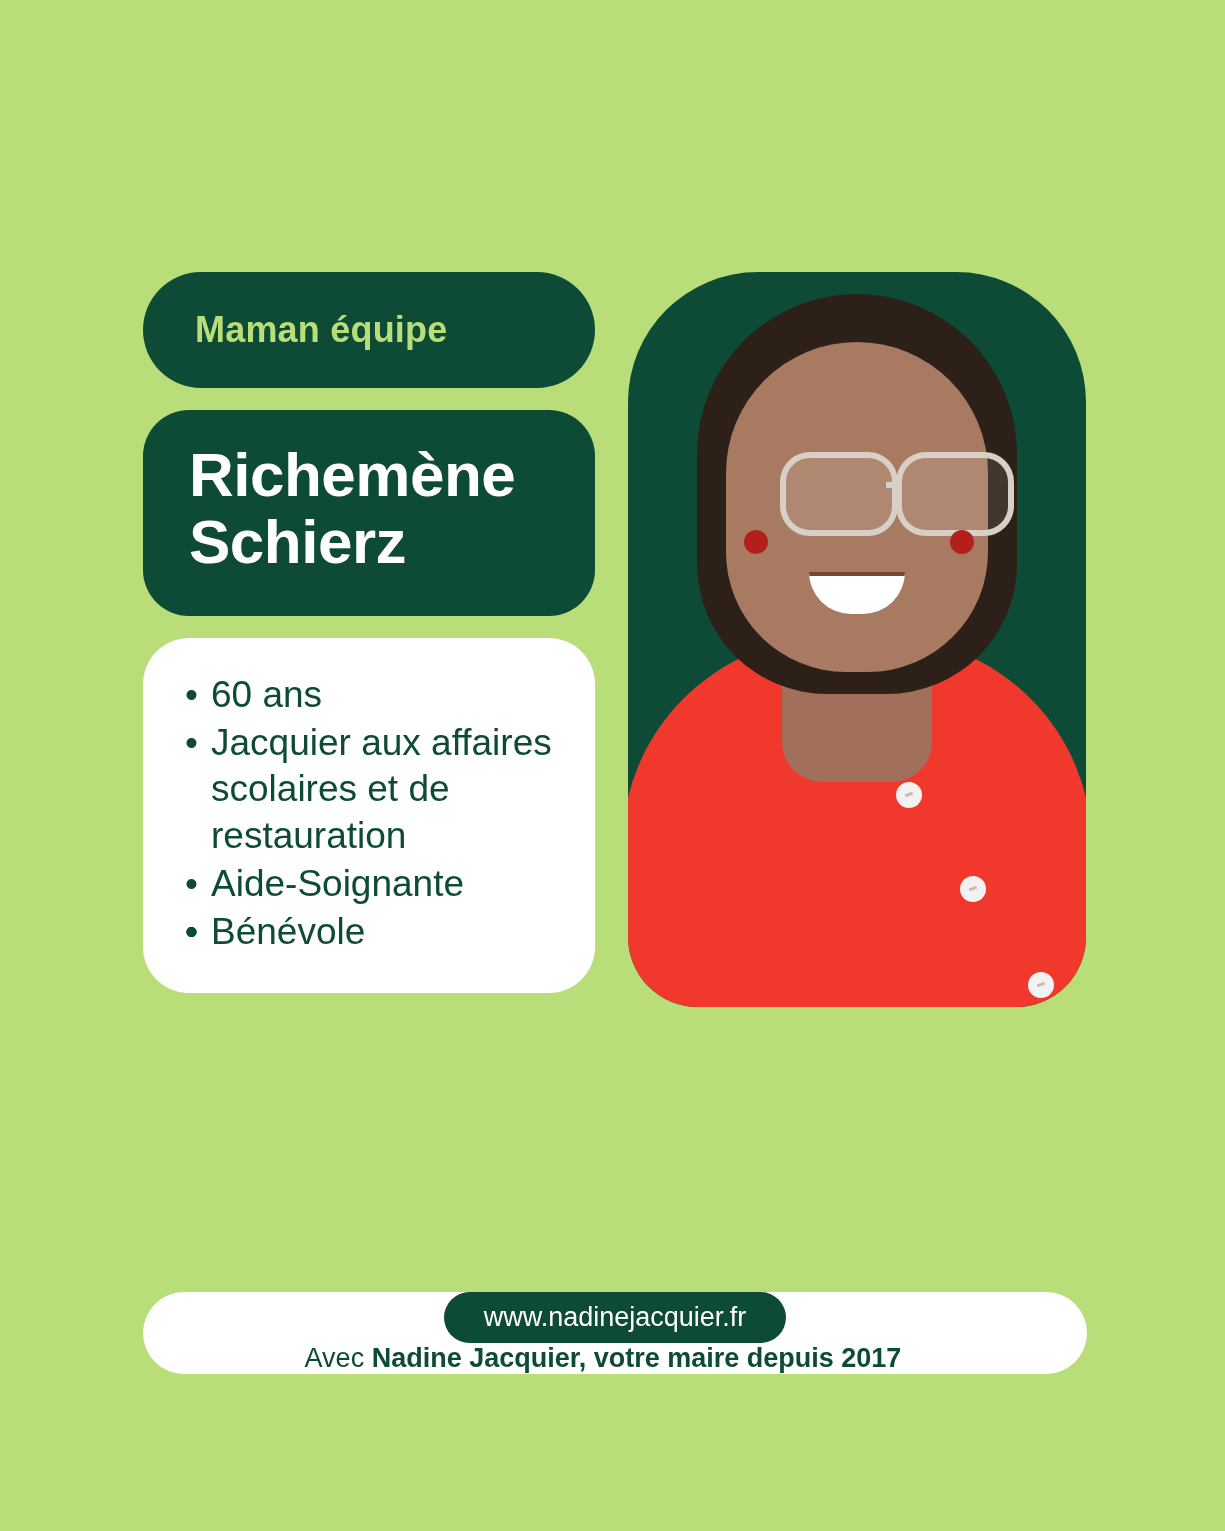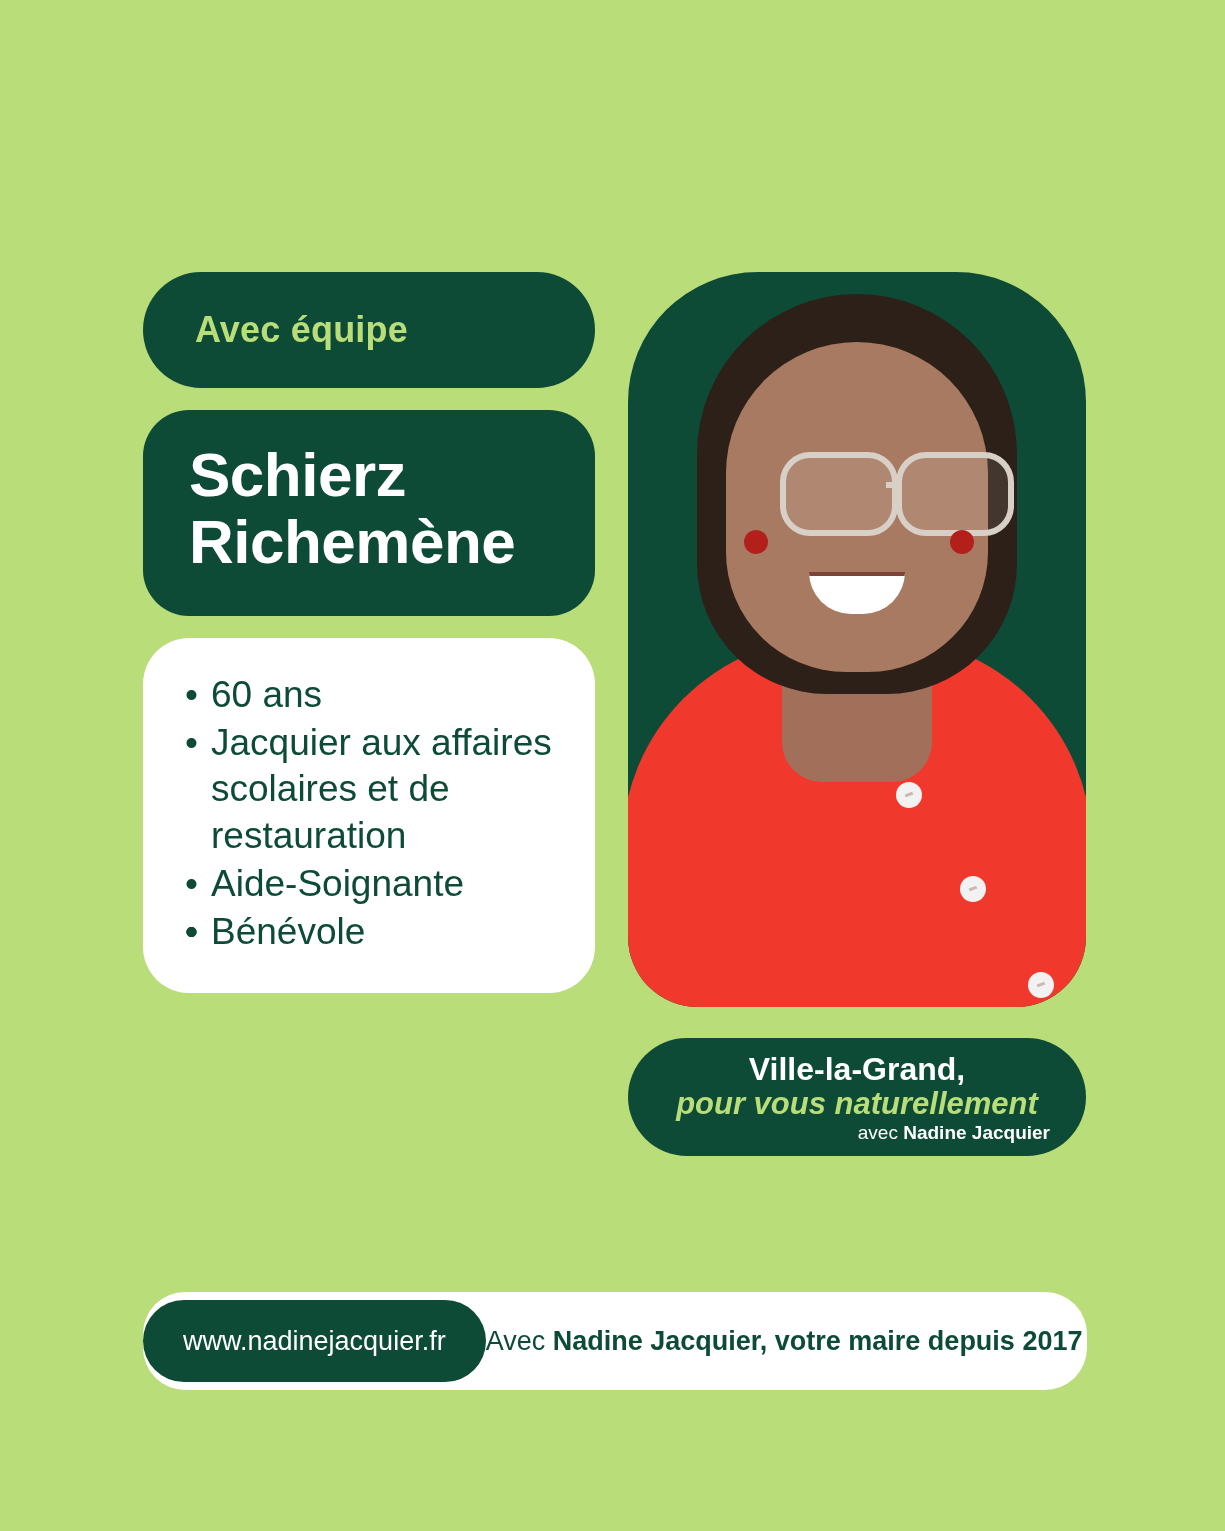--- a/index.html
+++ b/index.html
@@ -232,25 +232,26 @@
     margin-top: 2px;
   }
   .slogan-line3 b { font-weight: bold; }
 
   
   .footer-bar {
     position: absolute;
     left: 143px;
     top: 1292px;
     width: 944px;
-    height: 98px;
+    height: 82px;
     background: #ffffff;
     border-radius: 42px;
     display: flex;
     align-items: center;
+    flex-direction: column;
   }
   .footer-url {
     background: #0d4b36;
     color: #ffffff;
     height: 82px;
     border-radius: 42px;
     display: flex;
     align-items: center;
     padding: 0 40px;
     box-sizing: border-box;
@@ -268,26 +269,26 @@
   .footer-text .strong { font-weight: bold; }
 </style>
 </head>
 <body>
 
 <div class="poster">
 
   <div class="left-col">
 
     <div class="pill-eyebrow">
-      <span class="label">Avec équipe</span>
+      <span class="label">Maman équipe</span>
     </div>
 
     <div class="name-card">
+      <div class="name">Richemène</div>
       <div class="name">Schierz</div>
-      <div class="name">Richemène</div>
     </div>
 
     <div class="facts-card">
       <ul class="facts-list">
         <li><span class="bullet">•</span><span>60 ans</span></li>
         <li><span class="bullet">•</span><span>Jacquier aux affaires scolaires et de restauration</span></li>
         <li><span class="bullet">•</span><span>Aide-Soignante</span></li>
         <li><span class="bullet">•</span></li>
         <li><span class="bullet">•</span></li>
         <li><span class="bullet">•</span><span>Bénévole</span></li>
@@ -310,24 +311,19 @@
         <b></b>
       </div>
     <div class="ph-button" style="left:332px; top:604px;">
         <b></b>
       </div>
     <div class="ph-button" style="left:400px; top:700px;">
         <b></b>
       </div>
   </div>
 
-  <div class="slogan-pill">
-    <div class="slogan-line1">Ville-la-Grand,</div>
-    <div class="slogan-line2">pour vous naturellement</div>
-    <div class="slogan-line3"><span>avec </span><b>Nadine Jacquier</b></div>
-  </div>
 
   <div class="footer-bar">
     <div class="footer-url">www.nadinejacquier.fr</div>
     <div class="footer-text"><span>Avec </span><span class="strong">Nadine Jacquier, votre maire depuis 2017</span></div>
   </div>
 
 </div>
 
 </body></html>

